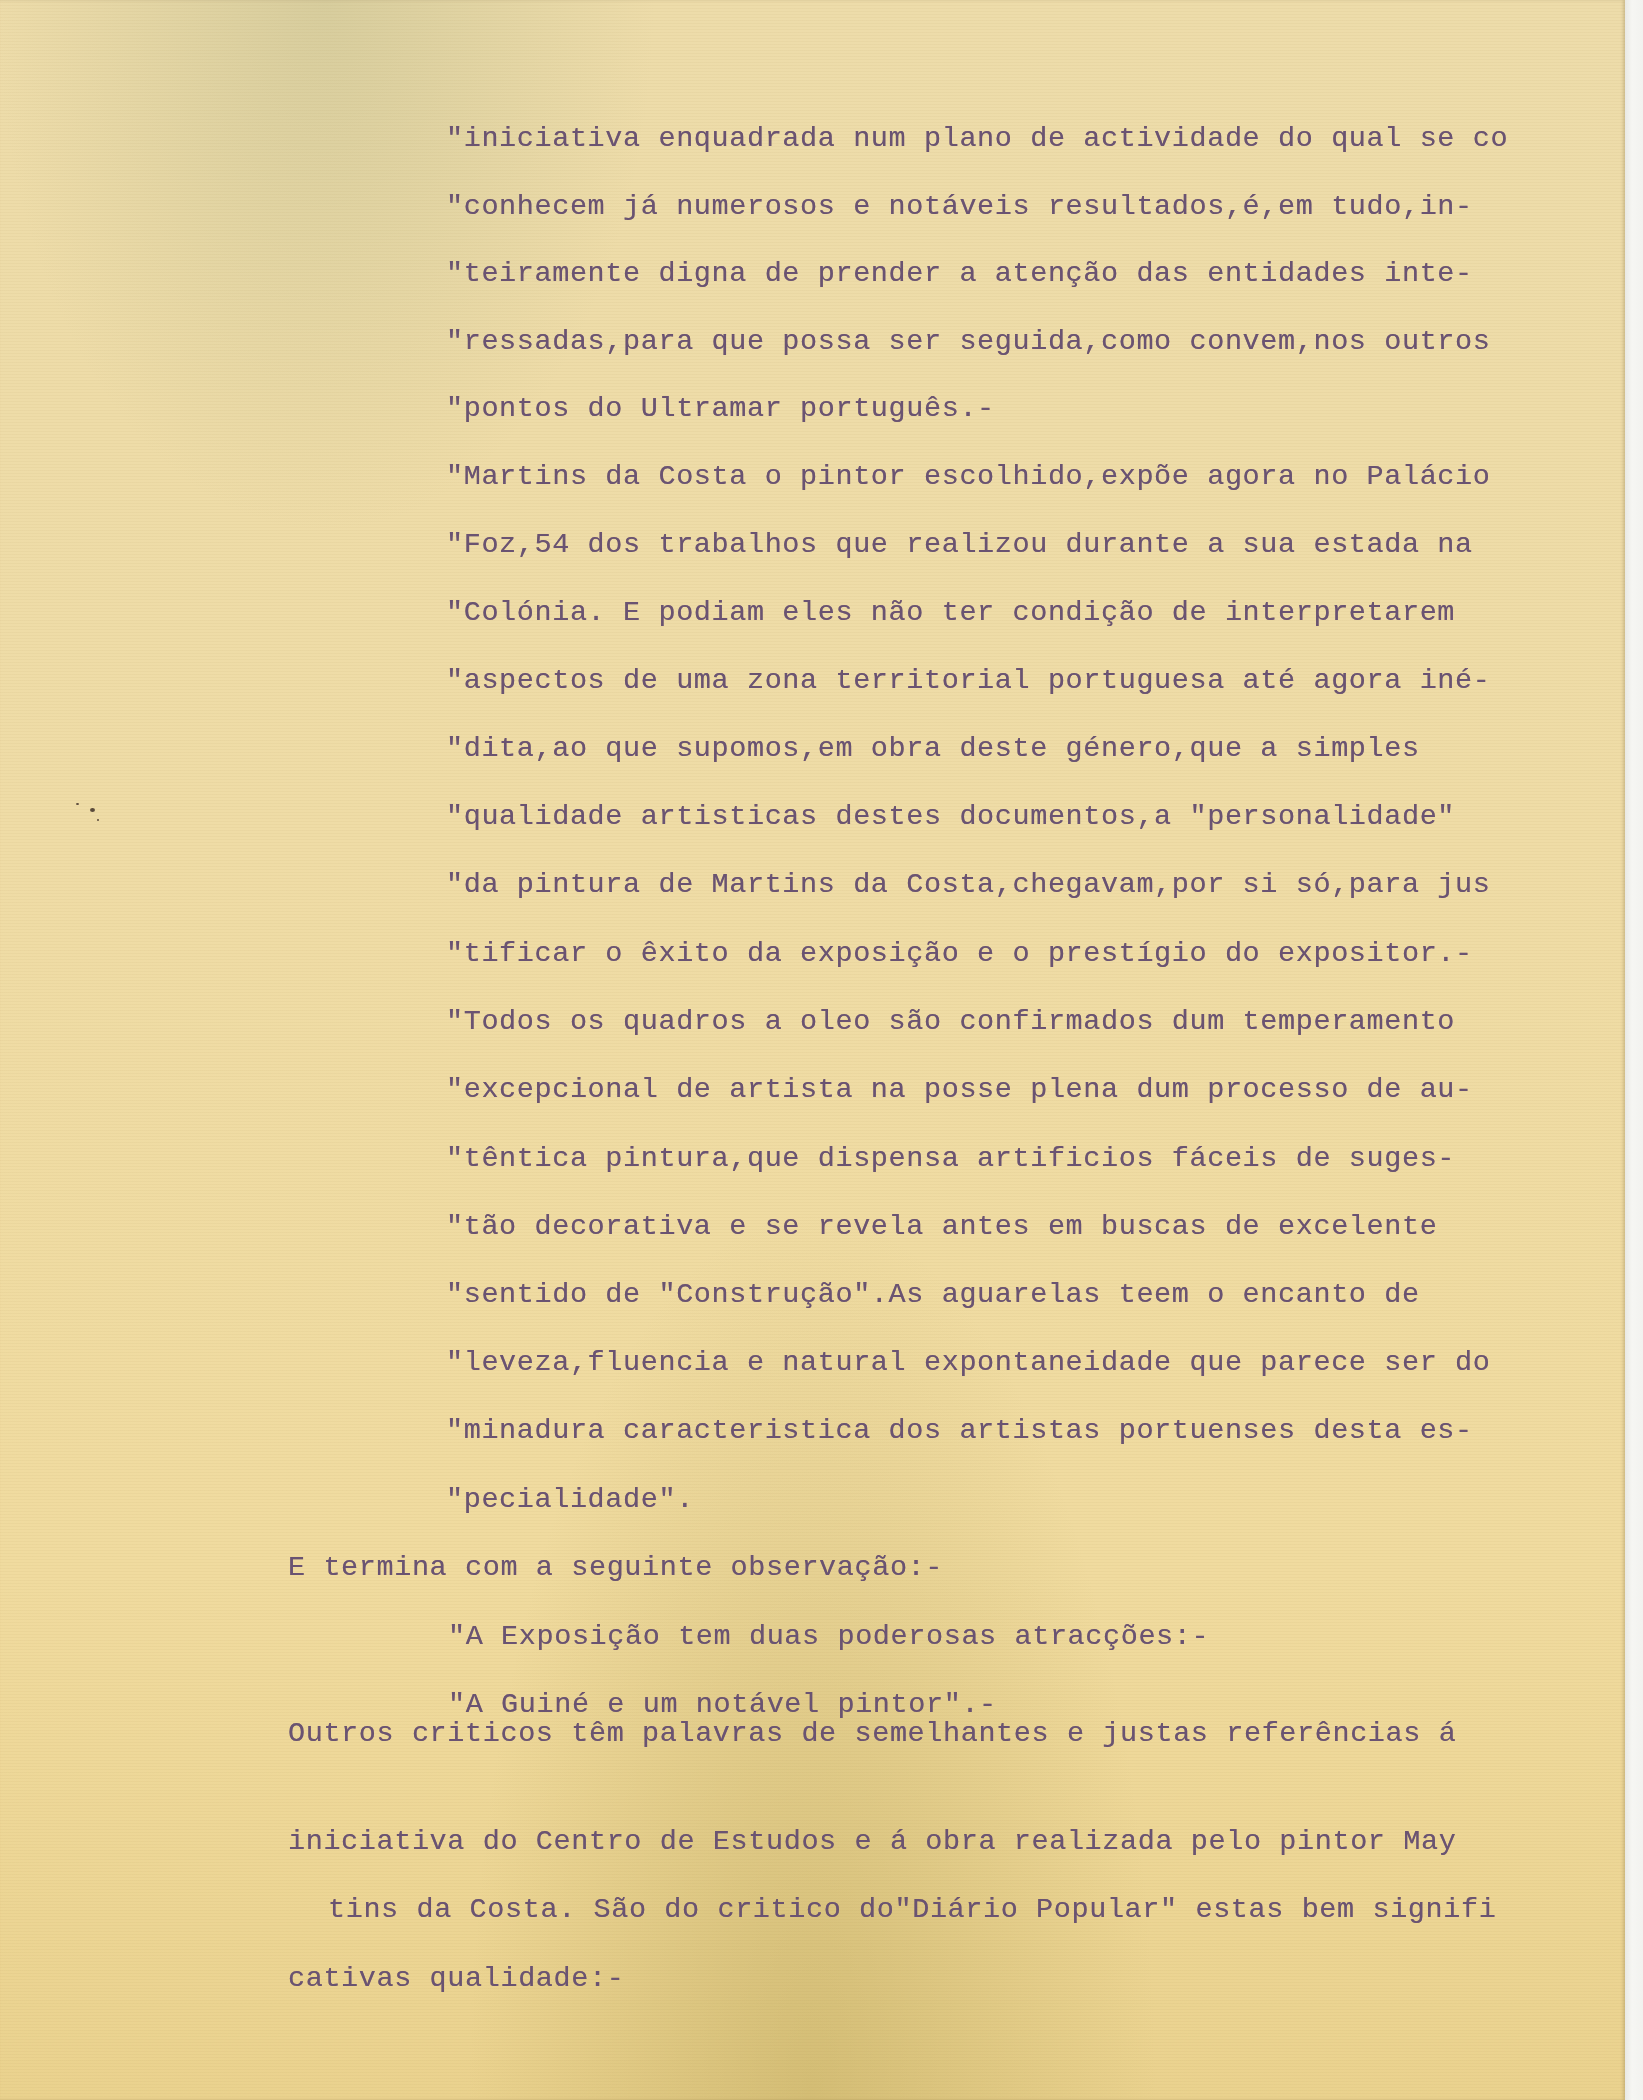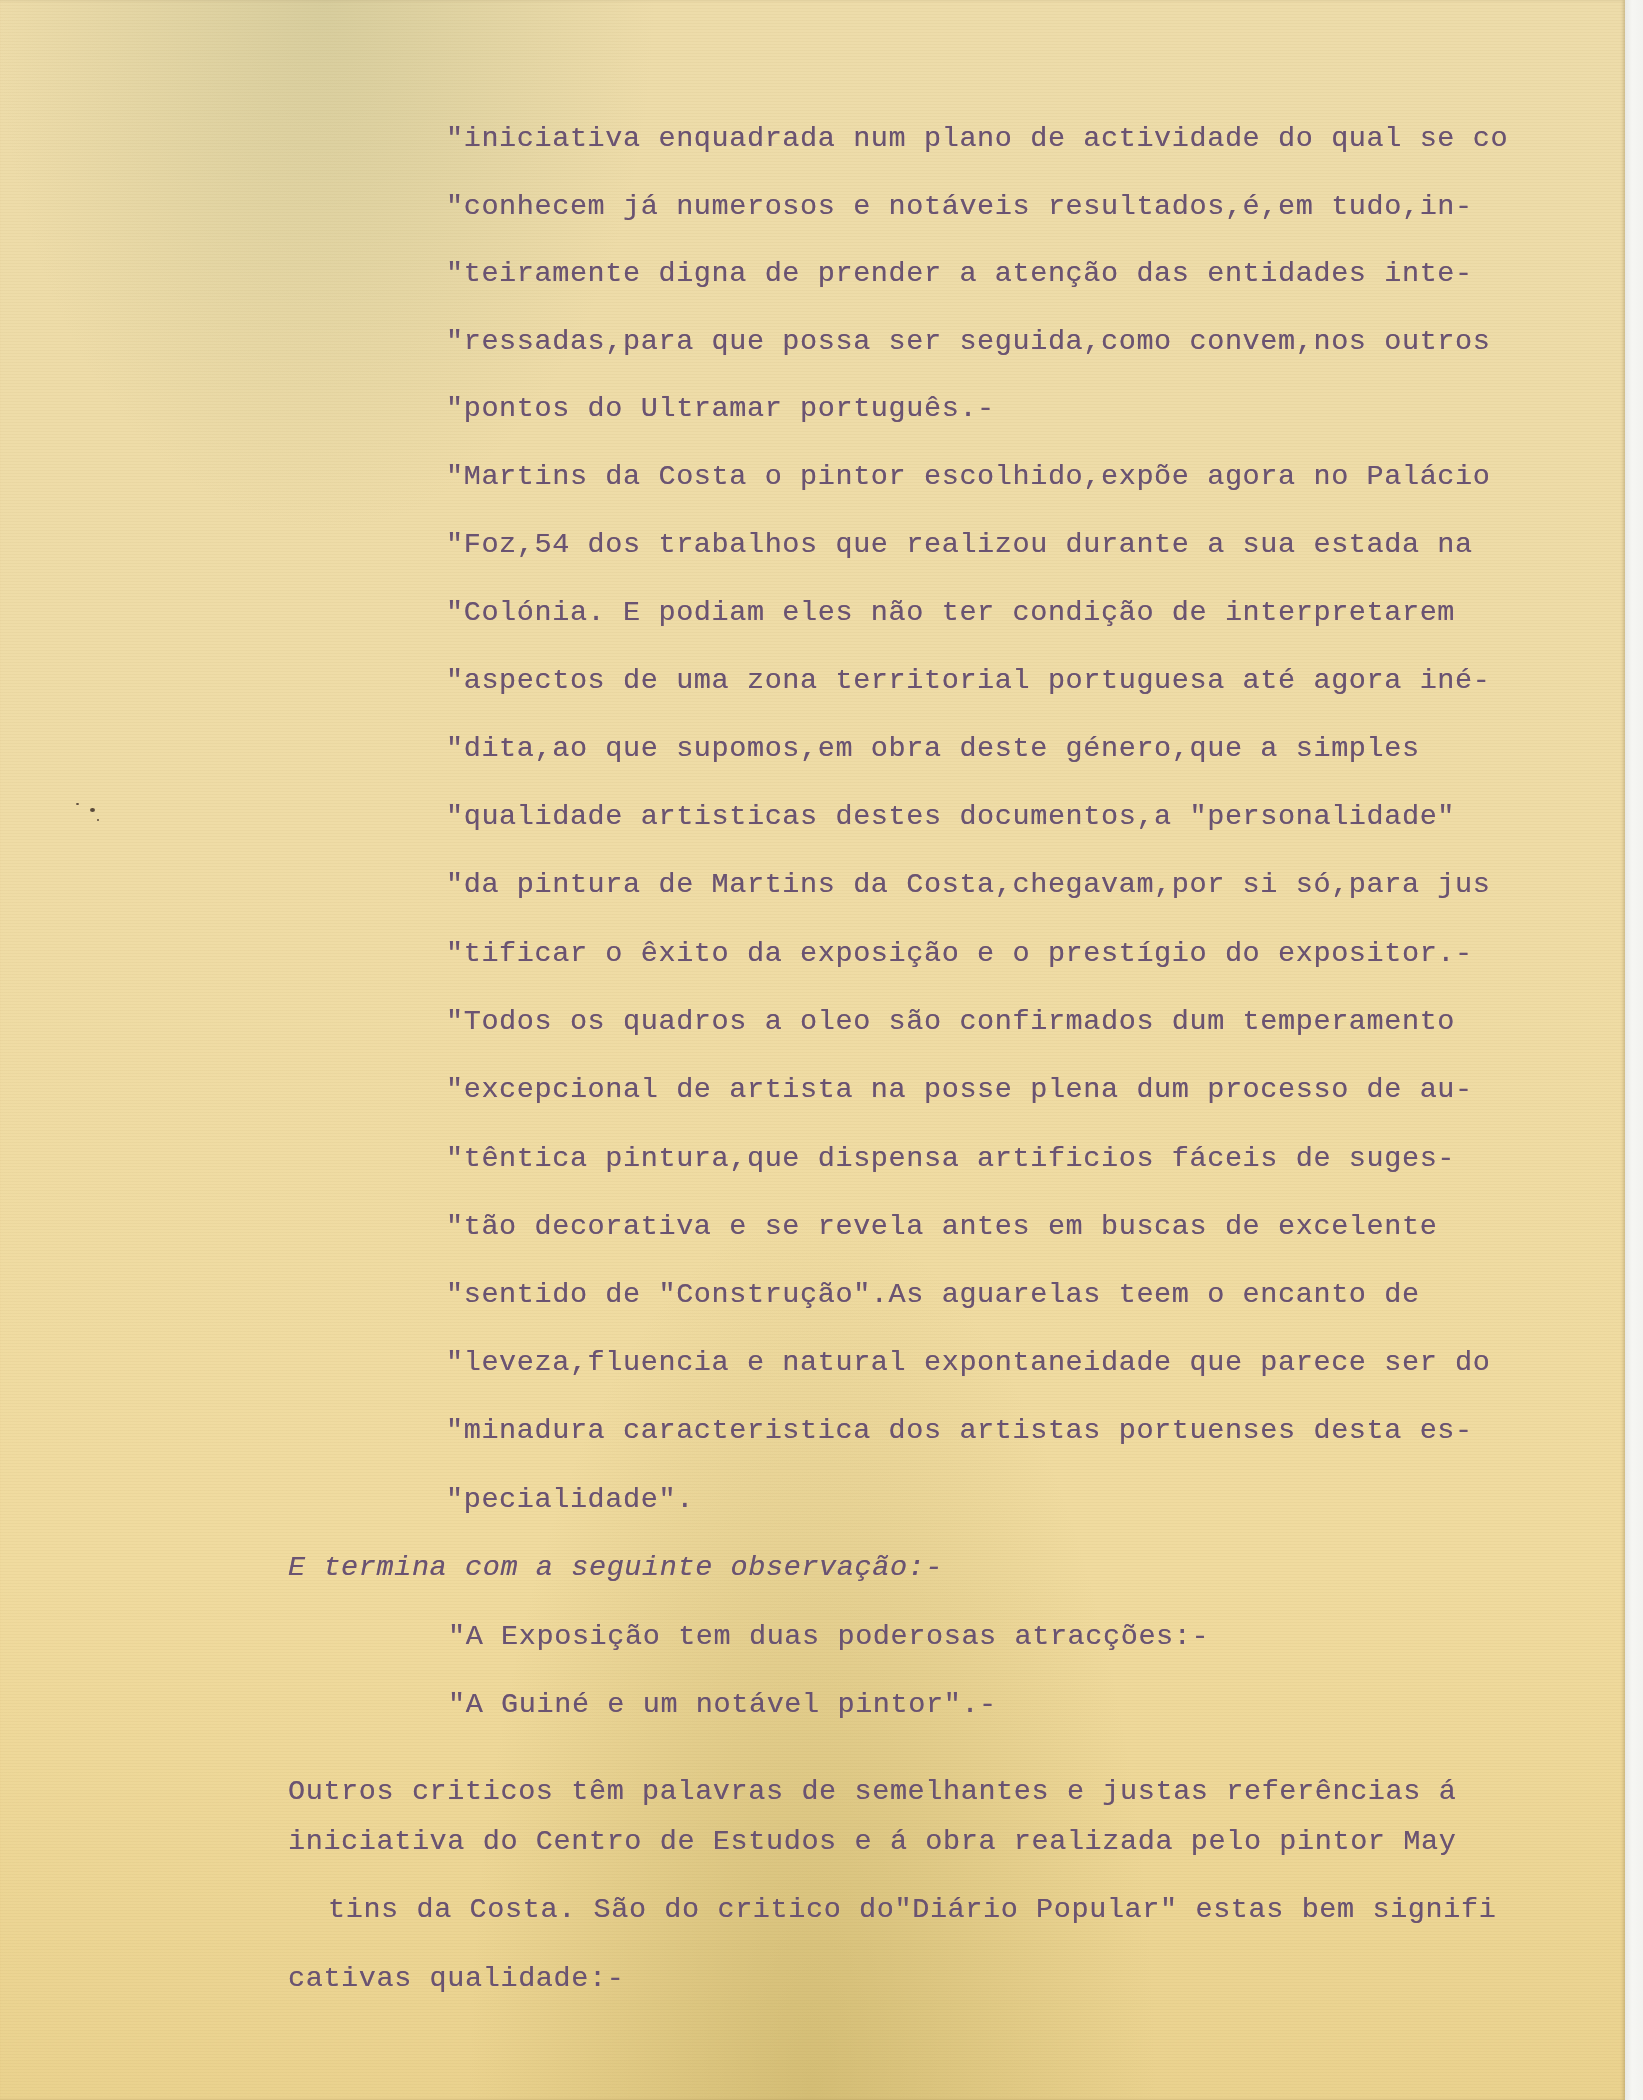--- a/index.html
+++ b/index.html
@@ -76,23 +76,23 @@
       <div class="line ind" style="top: 868px;">"da pintura de Martins da Costa,chegavam,por si só,para jus</div>
       <div class="line ind" style="top: 937px;">"tificar o êxito da exposição e o prestígio do expositor.-</div>
       <div class="line ind" style="top: 1005px;">"Todos os quadros a oleo são confirmados dum temperamento</div>
       <div class="line ind" style="top: 1073px;">"excepcional de artista na posse plena dum processo de au-</div>
       <div class="line ind" style="top: 1142px;">"têntica pintura,que dispensa artificios fáceis de suges-</div>
       <div class="line ind" style="top: 1210px;">"tão decorativa e se revela antes em buscas de excelente</div>
       <div class="line ind" style="top: 1278px;">"sentido de "Construção".As aguarelas teem o encanto de</div>
       <div class="line ind" style="top: 1346px;">"leveza,fluencia e natural expontaneidade que parece ser do</div>
       <div class="line ind" style="top: 1414px;">"minadura caracteristica dos artistas portuenses desta es-</div>
       <div class="line ind" style="top: 1483px;">"pecialidade".</div>
-      <div class="line flush" style="top: 1551px; font-style: italic;">E termina com a seguinte observação:-</div>
+      <div class="line flush" style="top: 1551px;">E termina com a seguinte observação:-</div>
       <div class="line quote-ind" style="top: 1620px;">"A Exposição tem duas poderosas atracções:-</div>
       <div class="line quote-ind" style="top: 1688px;">"A Guiné e um notável pintor".-</div>
-      <div class="line flush" style="top: 1775px;">Outros criticos têm palavras de semelhantes e justas referências á</div>
+      <div class="line flush" style="top: 1717px;">Outros criticos têm palavras de semelhantes e justas referências á</div>
       <div class="line flush" style="top: 1825px;">iniciativa do Centro de Estudos e á obra realizada pelo pintor May</div>
       <div class="line flush" style="top: 1893px; margin-left: 40px;">tins da Costa. São do critico do"Diário Popular" estas bem signifi</div>
       <div class="line flush" style="top: 1962px;">cativas qualidade:-</div>
     </div>
 </div>
 
 <div class="white-strip"></div>
 
 </body></html>

